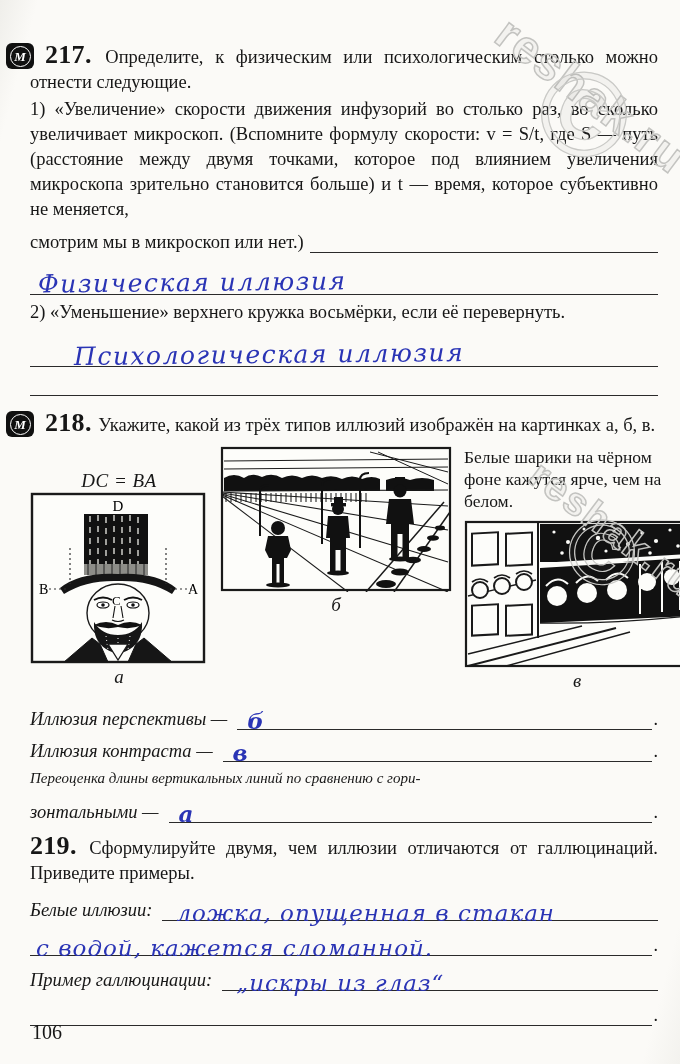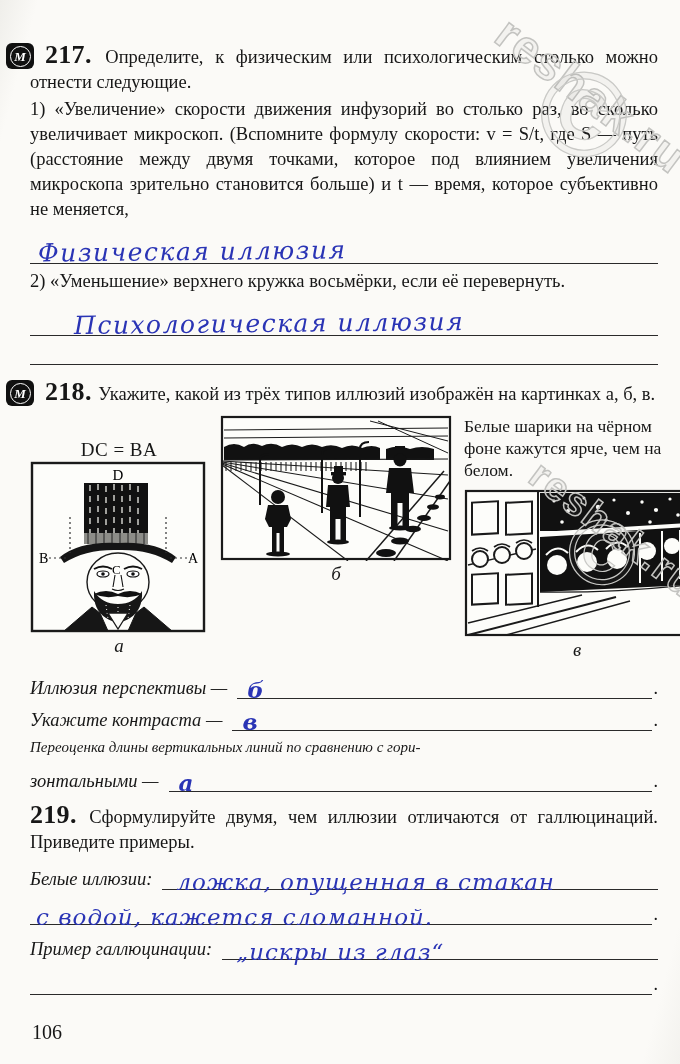--- a/index.html
+++ b/index.html
@@ -32,21 +32,21 @@
 
   .hand { font-family:"DejaVu Serif", serif; font-style:italic; color:#2a34b5; white-space:nowrap; }
   .hand-big { position:absolute; bottom:-3px; font-size:25px; letter-spacing:1.5px; transform:rotate(-.6deg); }
   .hand-letter { position:absolute; left:10px; bottom:-5px; font-size:23px; font-weight:bold; }
   .hand-inline { position:absolute; left:14px; bottom:-6px; font-size:23px; letter-spacing:1px;text-align:right; }
   .dot { font-size:18px; margin-left:2px; }
 
   .figs { display:grid; grid-template-columns:178px 232px 1fr; column-gap:12px; margin-top:8px; }
   .fig { display:flex; flex-direction:column; }
   .fig-cap { font-size:17.5px; line-height:22px; }
-  .cap-a { height:46px; display:flex; align-items:flex-end; justify-content:center; font-size:19px; letter-spacing:.5px; }
+  .cap-a { height:46px; display:flex; align-items:flex-end; justify-content:center; font-size:19px; letter-spacing:.5px;font-style:italic; }
   .cap-bc { height:74px; }
   .figimg { display:block; }
   .fig-label { text-align:center; font-style:italic; font-size:19px; margin-top:2px; }
 
   .prow { display:flex; align-items:flex-end; font-size:18.5px; height:32px; }
   .plabel { font-style:italic; white-space:nowrap; padding-right:4px;text-align:right; }
   .p3line1 { font-style:italic; font-size:15px; line-height:25px; margin-top:4px; }
 
   .sec219 { margin-top:10px; }
   .arow { display:flex; align-items:flex-end; font-size:18.5px; height:35px; }
@@ -76,20 +76,24 @@
       <p class="task-head">
         <span class="m-badge">
           <span class="m-inner">
             <span>М</span>
           </span>
         </span>
         <span class="tnum">217.</span>
         <span>Определите, к физическим или психологическим столько можно отнести следующие.</span>
       </p>
       <p class="body-text just" style="margin-top:2px">1) «Увеличение» скорости движения инфузорий во столько раз, во сколько увеличивает микроскоп. (Вспомните формулу скорости: v = S/t, где S — путь (расстояние между двумя точками, которое под влиянием увеличения микроскопа зрительно становится больше) и t — время, которое субъективно не меняется,</p>
+      <div class="tail-row">
+        <span class="txt">смотрим мы в микроскоп или нет.)</span>
+        <span class="fill"></span>
+      </div>
       <div class="ans-row">
         <span class="hand hand-big" style="left:8px">Физическая иллюзия</span>
       </div>
       <p class="body-text just" style="margin-top:5px">2) «Уменьшение» верхнего кружка восьмёрки, если её перевернуть.</p>
       <div class="ans-row">
         <span class="hand hand-big" style="left:44px">Психологическая иллюзия</span>
       </div>
       <div class="empty-row"></div>
     </section>
 
@@ -325,21 +329,21 @@
 
       <div style="margin-top:6px">
         <div class="prow">
           <span class="plabel">Иллюзия перспективы —</span>
           <span class="fill">
             <span class="hand hand-letter">б</span>
           </span>
           <span class="dot">.</span>
         </div>
         <div class="prow">
-          <span class="plabel">Укажите контраста —</span>
+          <span class="plabel">Иллюзия контраста —</span>
           <span class="fill">
             <span class="hand hand-letter">в</span>
           </span>
           <span class="dot">.</span>
         </div>
         <p class="p3line1">Переоценка длины вертикальных линий по сравнению с гори-</p>
         <div class="prow">
           <span class="plabel">зонтальными —</span>
           <span class="fill">
             <span class="hand hand-letter">а</span>

